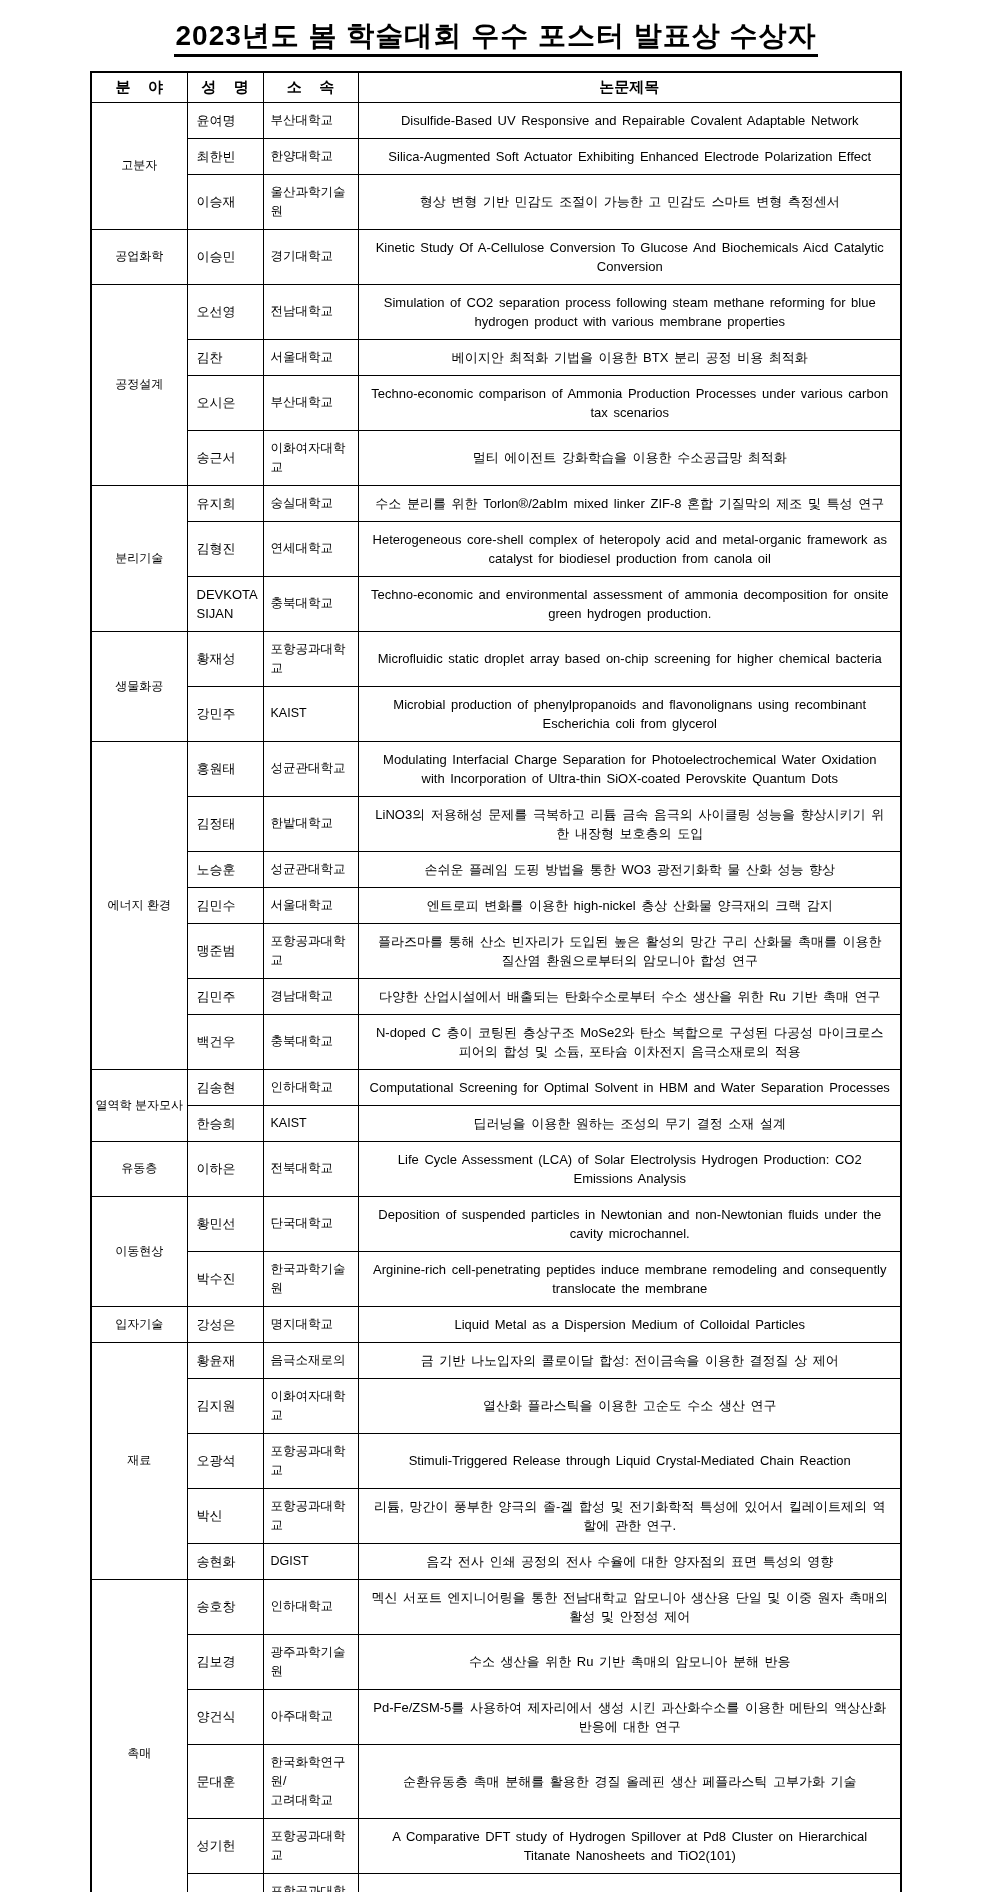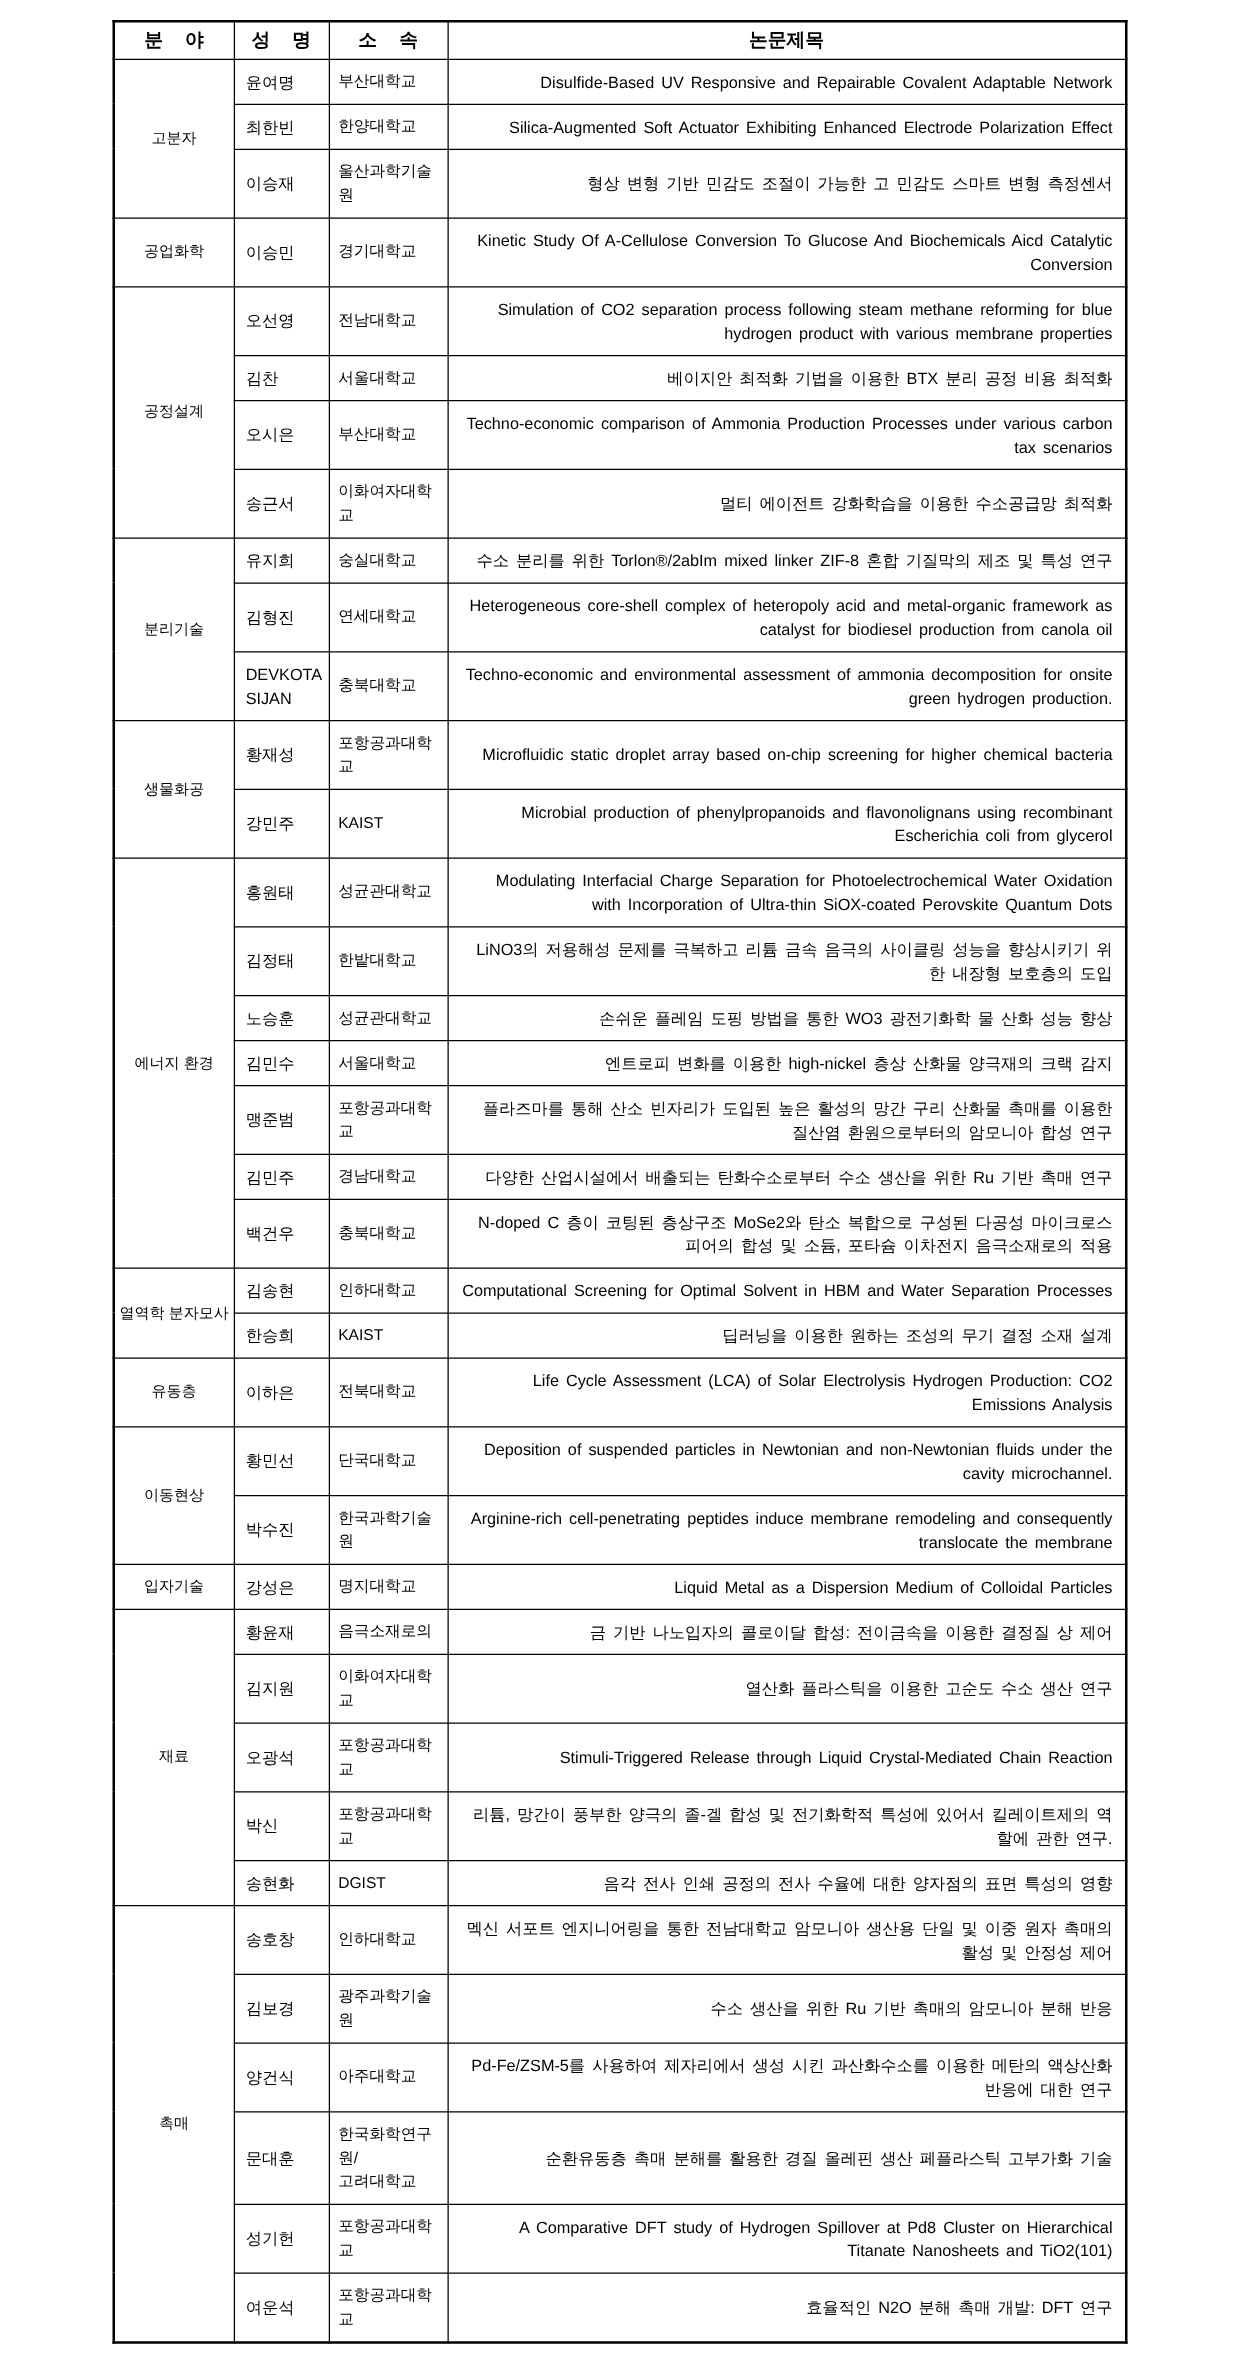--- a/index.html
+++ b/index.html
@@ -70,28 +70,29 @@
     font-size: 12.5px;
     padding: 8px 2px 8px 7px;
     line-height: 19px;
     white-space: pre-line;
   }
   td.title {
     font-size: 13px;
     padding: 8px 10px 8px 11px;
     line-height: 19px;
     word-spacing: 2px;
-    text-align: right;
+    text-align: center;
   }
 </style>
 </head>
 <body>
 
 <div class="page">
 
+  <h1 class="page-title"><span>2023년도 봄 학술대회 우수 포스터 발표상 수상자</span></h1>
 
   <table class="awards">
     <colgroup>
       <col class="c-field">
       <col class="c-name">
       <col class="c-affil">
       <col class="c-title">
     </colgroup>
     <thead>
       <tr>

